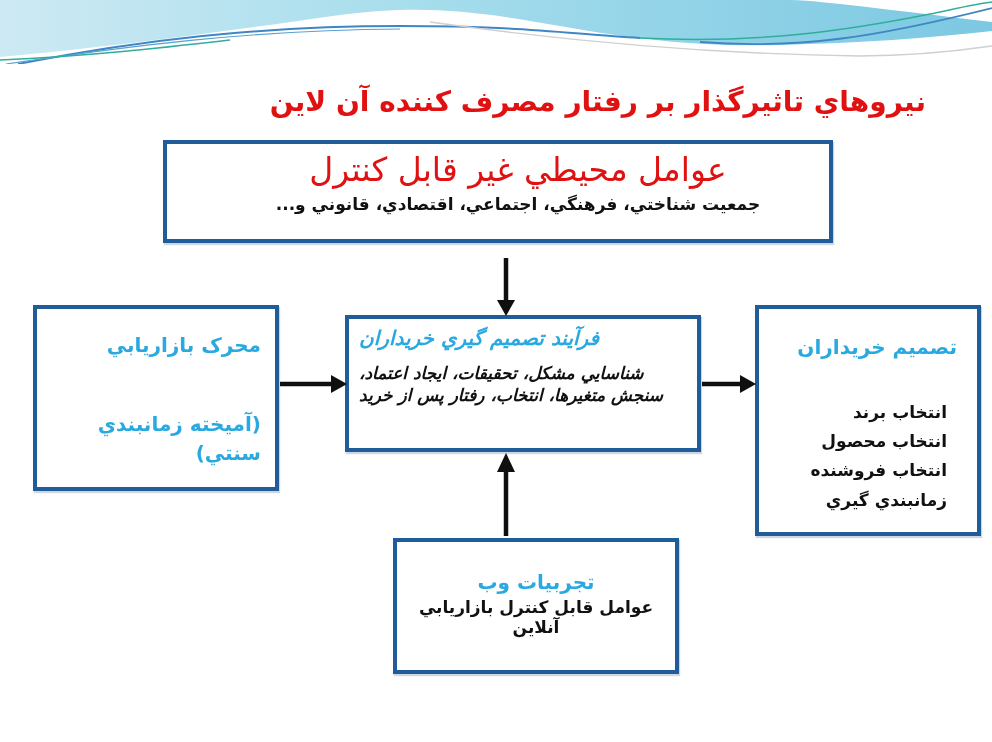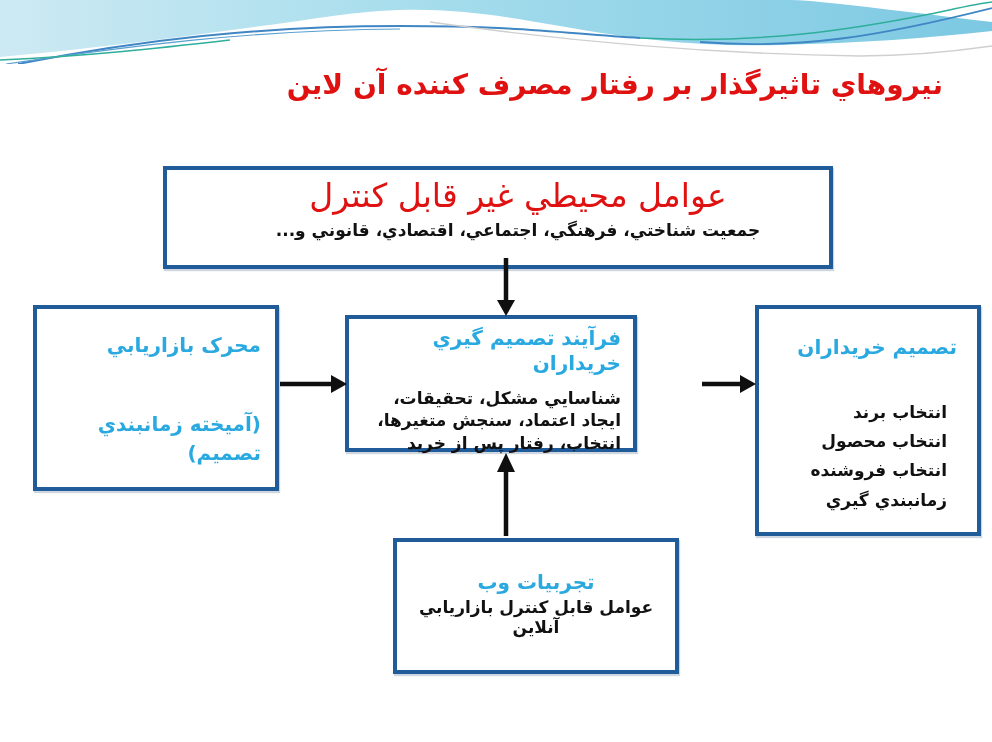--- a/index.html
+++ b/index.html
@@ -2,37 +2,37 @@
 <html lang="fa" dir="rtl"><head>
 <meta charset="utf-8">
 <style>
   html,body{margin:0;padding:0;background:#ffffff;}
   .slide{
     position:relative;width:992px;height:742px;background:#ffffff;overflow:hidden;
     font-family:"DejaVu Sans",sans-serif;direction:rtl;
   }
   .header-wave{position:absolute;top:0;left:0;display:block;}
   .title{
-    position:absolute;top:68px;right:49px;margin:0;
+    position:absolute;top:68px;right:49px;margin:17px;
     font-size:28px;font-weight:bold;color:#e01111;white-space:nowrap;letter-spacing:0;
   }
   .box{
     position:absolute;background:#ffffff;border:4px solid #1f5c99;box-sizing:border-box;
     box-shadow:1px 2px 1px rgba(150,165,185,0.45);
   }
-  .top-box{left:163px;top:166px;width:670px;height:103px;text-align:center;padding-top:3px;padding-left:40px;}
+  .top-box{left:163px;top:140px;width:670px;height:103px;text-align:center;padding-top:3px;padding-left:40px;}
   .red-heading{font-size:33px;font-weight:400;color:#e01111;line-height:1.4;}
   .black-sub{font-size:17px;font-weight:bold;color:#111111;margin-top:1px;}
   .left-box{
     left:33px;top:305px;width:246px;height:186px;
     padding:22px 14px 12px 10px;text-align:right;
     color:#29a9e0;font-weight:bold;font-size:20px;line-height:1.45;
   }
   .left-gap{margin-bottom:50px;}
-  .center-box{left:345px;top:315px;width:292px;height:137px;padding:7px 12px 0 10px;text-align:right;}
+  .center-box{left:345px;top:315px;width:356px;height:137px;padding:7px 12px 0 10px;text-align:left;font-style:italic;}
   .blue-heading{color:#29a9e0;font-weight:bold;font-size:20px;line-height:1.25;}
   .center-body{color:#111111;font-weight:bold;font-size:17px;line-height:1.32;margin-top:11px;}
   .right-box{left:755px;top:305px;width:226px;height:231px;padding:26px 20px 0 8px;text-align:right;}
   .right-items{margin-top:38px;padding-right:10px;color:#111111;font-weight:bold;font-size:17px;line-height:1.72;}
   .bottom-box{left:393px;top:538px;width:286px;height:136px;text-align:center;padding-top:28px;}
   .bottom-body{color:#111111;font-weight:bold;font-size:17px;margin-top:2px;}
   .arrows{position:absolute;top:0;left:0;pointer-events:none;}
 </style>
 </head>
 <body>
@@ -60,21 +60,21 @@
   <h1 class="title">نيروهاي تاثيرگذار بر رفتار مصرف كننده آن لاين</h1>
 
   <div class="box top-box">
     <div class="red-heading">عوامل محيطي غير قابل كنترل</div>
     <div class="black-sub">جمعيت شناختي، فرهنگي، اجتماعي، اقتصادي، قانوني و...</div>
   </div>
 
   <div class="box left-box">
     <div class="left-gap">محرک بازاريابي</div>
     <div>(آميخته زمانبندي</div>
-    <div>تصميم)</div>
+    <div>سنتي)</div>
   </div>
 
   <div class="box center-box">
     <div class="blue-heading">فرآيند تصميم گيري خريداران</div>
     <div class="center-body">شناسايي مشكل، تحقيقات، ايجاد اعتماد، سنجش متغيرها، انتخاب، رفتار پس از خريد</div>
   </div>
 
   <div class="box right-box">
     <div class="blue-heading">تصميم خريداران</div>
     <div class="right-items">

